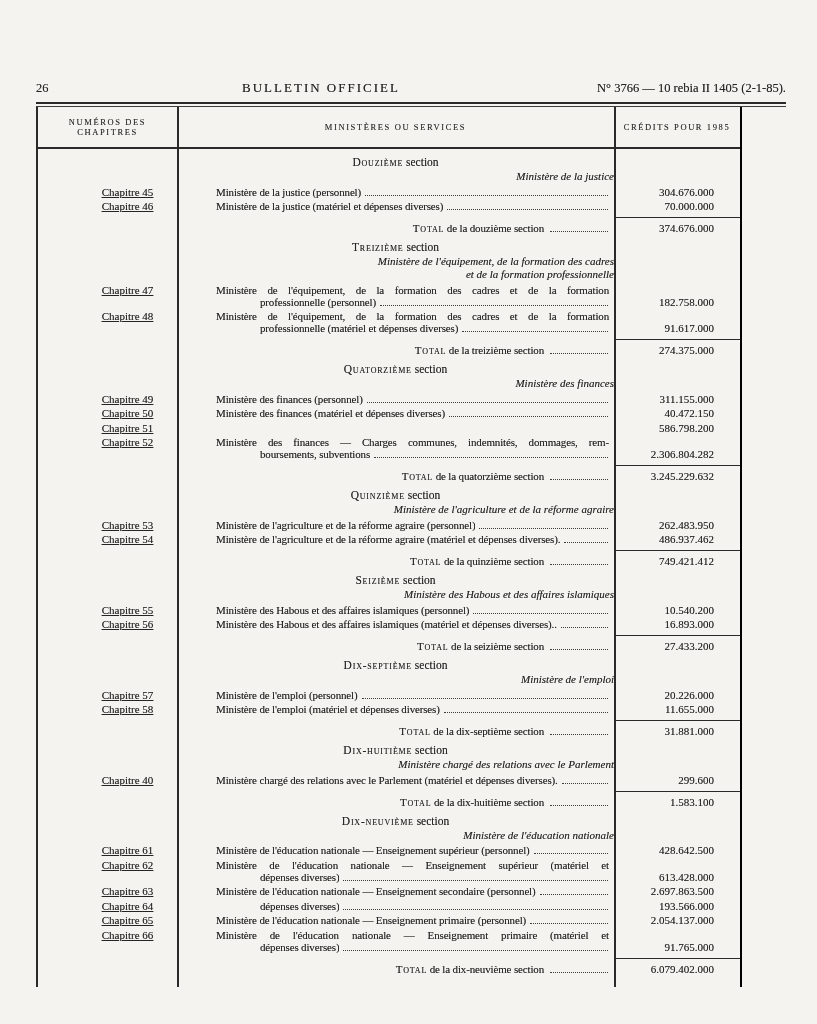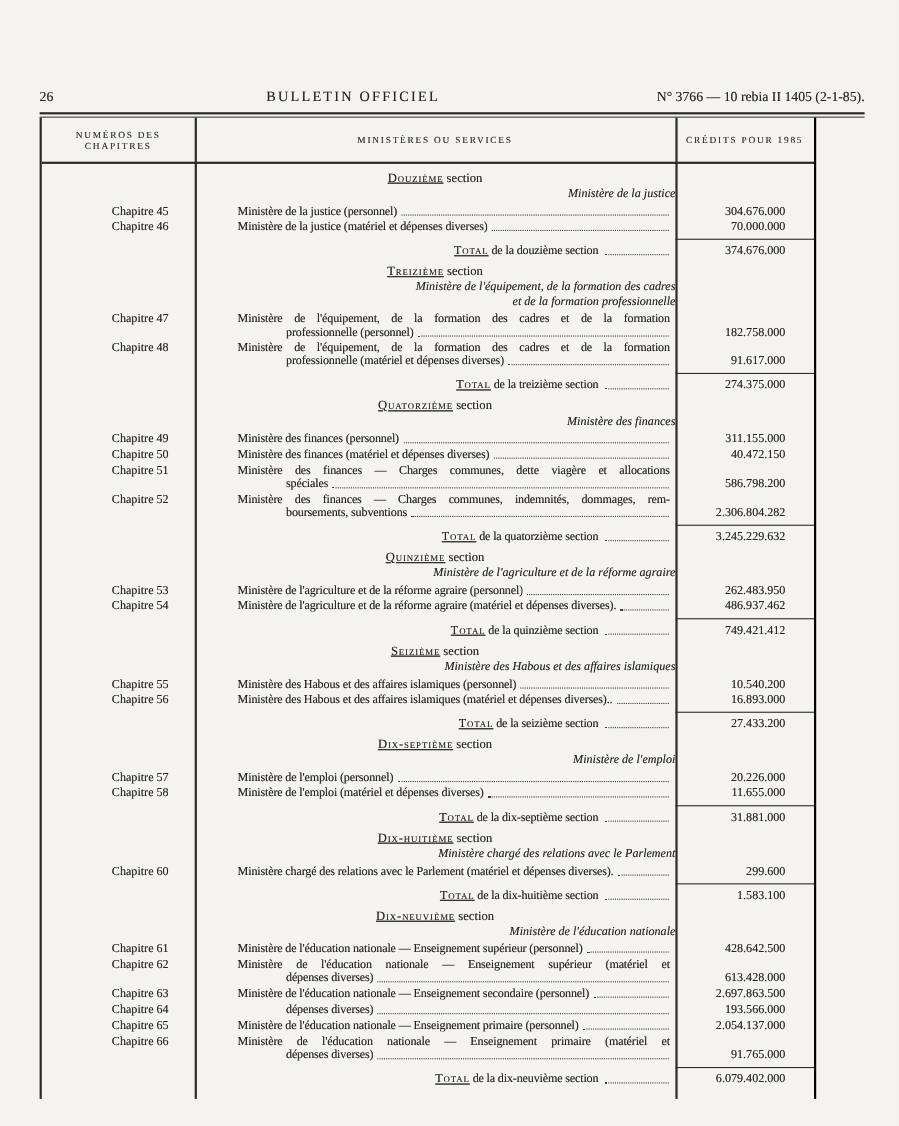--- a/index.html
+++ b/index.html
@@ -27,24 +27,24 @@
   }
   .vline{position:absolute;top:0;bottom:0;width:1.5px;background:#2a2a2a;}
   .v1{left:139px;} .v2{left:576px;}
   .thead{display:flex;height:42px;align-items:center;border-bottom:2.5px solid #2a2a2a;box-sizing:border-box;}
   .th{font-size:8.5px;letter-spacing:1.6px;text-align:center;color:#2f2f2f;font-variant:small-caps;text-transform:uppercase;}
   .th.c1{width:139px;} .th.c2{width:437px;} .th.c3{flex:1;}
   
   .tbody{font-size:11px;line-height:12px;}
   .section{margin-top:7px;}
   .sec-heading{width:437px;margin-left:139px;text-align:center;font-size:11.5px;margin-bottom:2px;}
-  .caps{font-variant:small-caps;letter-spacing:.8px;text-decoration:underline;}
+  .caps{font-variant:small-caps;letter-spacing:.8px;}
   .sec-subtitle{width:437px;margin-left:139px;text-align:right;font-style:italic;line-height:13px;}
   .row{display:flex;align-items:flex-start;margin-top:2.5px;}
-  .cell-ch{width:139px;flex:none;box-sizing:border-box;text-align:center;padding-left:40px;}
+  .cell-ch{width:139px;flex:none;box-sizing:border-box;text-align:center;padding-left:40px;text-decoration:underline;}
   .cell-mid{width:437px;flex:none;box-sizing:border-box;padding:0 5px 0 7px;letter-spacing:-.15px;}
   .cell-amt{flex:1;align-self:flex-end;box-sizing:border-box;text-align:right;padding-right:26px;}
   .line{display:flex;margin-left:32px;}
   .line.just{display:block;text-align:justify;text-align-last:justify;}
   .row-label{white-space:nowrap;overflow:hidden;}
   .indent{padding-left:44px;}
   .leader{flex:1;min-width:2px;border-bottom:1.6px dotted #3d3d3d;margin:0 1px 2px 4px;}
   
   .trow{display:flex;margin-top:5px;align-items:stretch;}
   .trow .cell-mid{display:flex;justify-content:flex-end;align-items:baseline;padding-top:5px;}
@@ -162,27 +162,20 @@
             <div class="cell-mid">
               <div class="line">
                 <span class="row-label">Ministère des finances (matériel et dépenses diverses)</span>
                 <span class="leader"></span>
               </div>
             </div>
             <div class="cell-amt">40.472.150</div>
           </div>
           <div class="row">
             <div class="cell-ch">Chapitre 51</div>
-            <div class="cell-mid">
-              <div class="line just">Ministère des finances — Charges communes, dette viagère et allocations</div>
-              <div class="line">
-                <span class="row-label indent">spéciales</span>
-                <span class="leader"></span>
-              </div>
-            </div>
             <div class="cell-amt">586.798.200</div>
           </div>
           <div class="row">
             <div class="cell-ch">Chapitre 52</div>
             <div class="cell-mid">
               <div class="line just">Ministère des finances — Charges communes, indemnités, dommages, rem-</div>
               <div class="line">
                 <span class="row-label indent">boursements, subventions</span>
                 <span class="leader"></span>
               </div>
@@ -295,21 +288,21 @@
               <span>&nbsp;de la dix-septième section</span>
               <span class="total-leader"></span>
             </div>
             <div class="cell-amt total-amt">31.881.000</div>
           </div>
         </div>
         <div class="section">
           <div class="sec-heading"><span class="caps">Dix-huitième</span><span> section</span></div>
           <div class="sec-subtitle">Ministère chargé des relations avec le Parlement</div>
           <div class="row">
-            <div class="cell-ch">Chapitre 60</div>
+            <div class="cell-ch">Chapitre 40</div>
             <div class="cell-mid">
               <div class="line">
                 <span class="row-label">Ministère chargé des relations avec le Parlement (matériel et dépenses diverses).</span>
                 <span class="leader"></span>
               </div>
             </div>
             <div class="cell-amt">299.600</div>
           </div>
           <div class="trow">
             <div class="cell-ch"></div>

